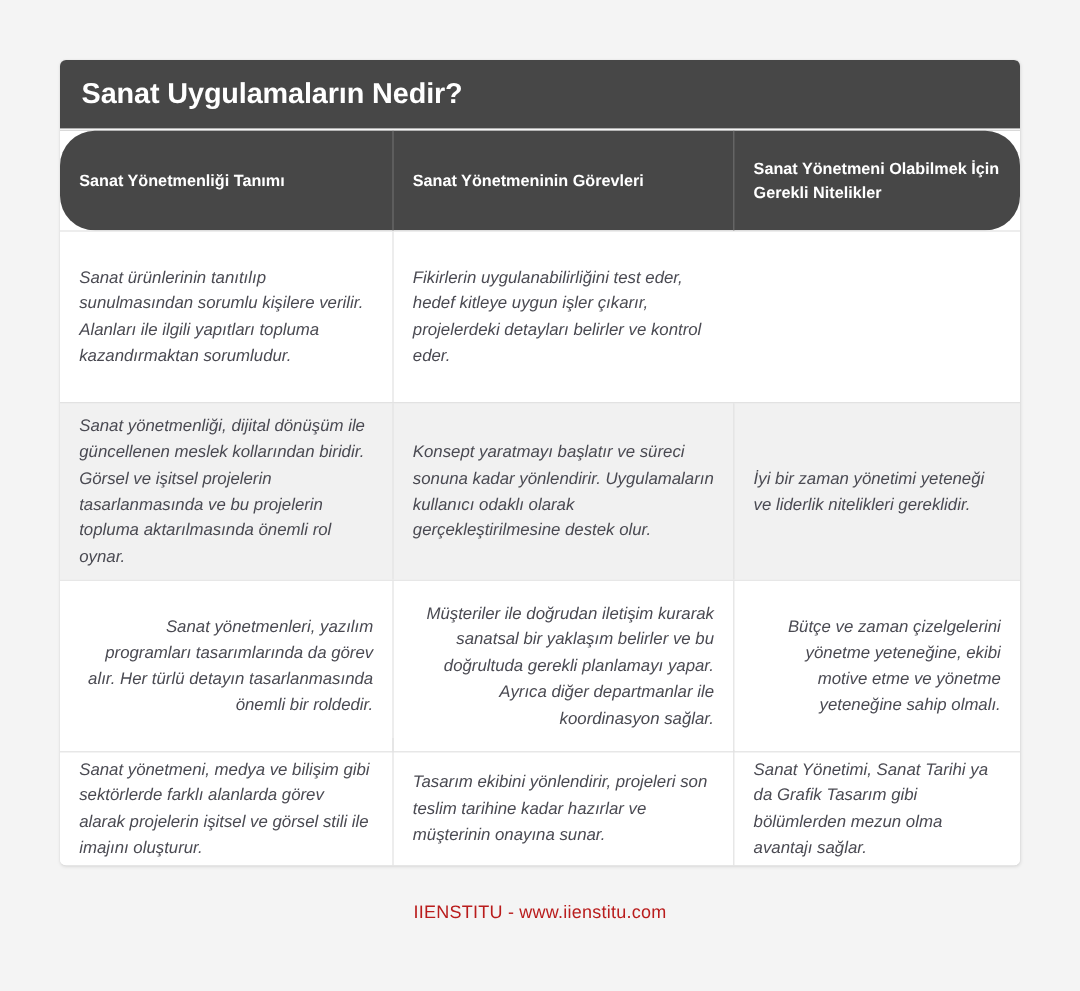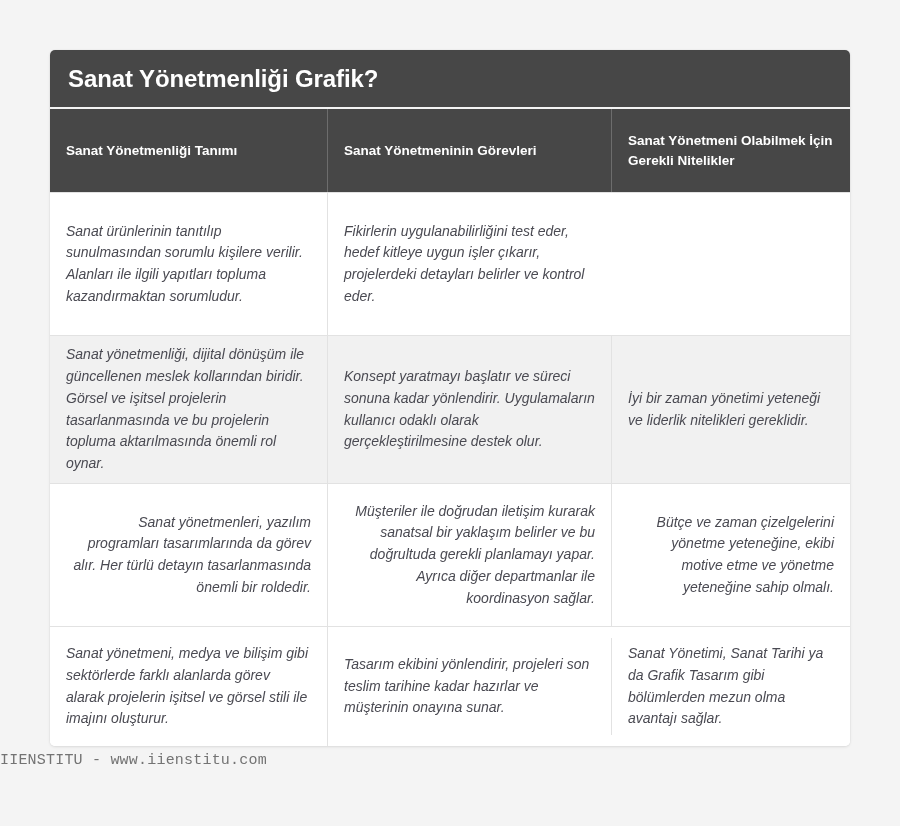--- a/index.html
+++ b/index.html
@@ -51,20 +51,21 @@
     font-size: 24px;
     font-weight: bold;
     letter-spacing: -0.1px;
   }
 
   
   .col-header {
     background: #474747;
     display: flex;
     height: 83px;
+    border-radius: 29px;
   }
 
   .col-header .cell {
     color: #ffffff;
     font-size: 13.5px;
     font-weight: bold;
     line-height: 1.45;
     padding: 0 16px;
     display: flex;
     align-items: center;
@@ -96,44 +97,43 @@
   .row .cell:last-child { border-right: none; }
 
   
   .c1 { width: 278px; min-width: 278px; }
   .c2 { width: 284px; min-width: 284px; }
   .c3 { width: 238px; min-width: 238px; }
 
   .row1 { height: 143px; }
   .row2 { height: 148px; }
   .row3 { height: 143px; text-align: right; }
-  .row4 { height: 120px; align-items: center; }
+  .row4 { height: 95px; align-items: center; }
 
   
   .footer {
     position: absolute;
     left: 0;
     top: 752px;
     width: 900px;
-    text-align: left;
+    text-align: center;
     font-size: 15px;
-    color: #737373;
+    color: #b91c1c;
     letter-spacing: 0.2px;
-    font-family: Liberation Mono, monospace;
   }
 </style>
 </head>
 <body>
 
 <div class="page">
 
   <div class="table-wrap">
 
     <div class="title-bar">
-      <span class="title">Sanat Yönetmenliği Grafik?</span>
+      <span class="title">Sanat Uygulamaların Nedir?</span>
     </div>
 
     <div class="col-header">
       <div class="cell c1">Sanat Yönetmenliği Tanımı</div>
       <div class="cell c2">Sanat Yönetmeninin Görevleri</div>
       <div class="cell c3">Sanat Yönetmeni Olabilmek İçin Gerekli Nitelikler</div>
     </div>
 
     <div class="row plain row1">
       <div class="cell c1">Sanat ürünlerinin tanıtılıp sunulmasından sorumlu kişilere verilir. Alanları ile ilgili yapıtları topluma kazandırmaktan sorumludur.</div>

